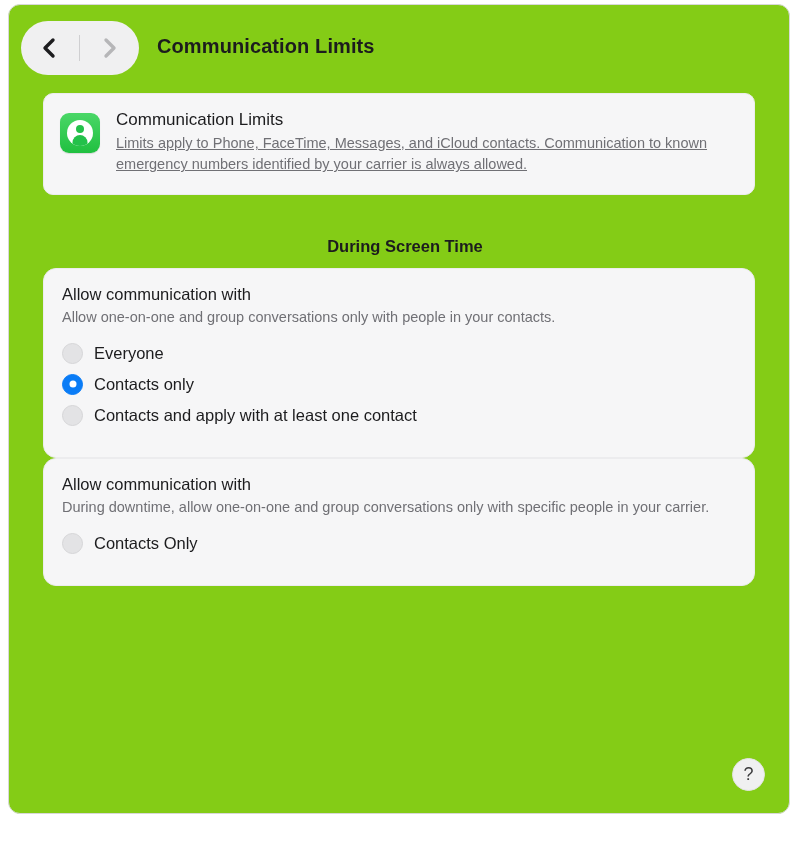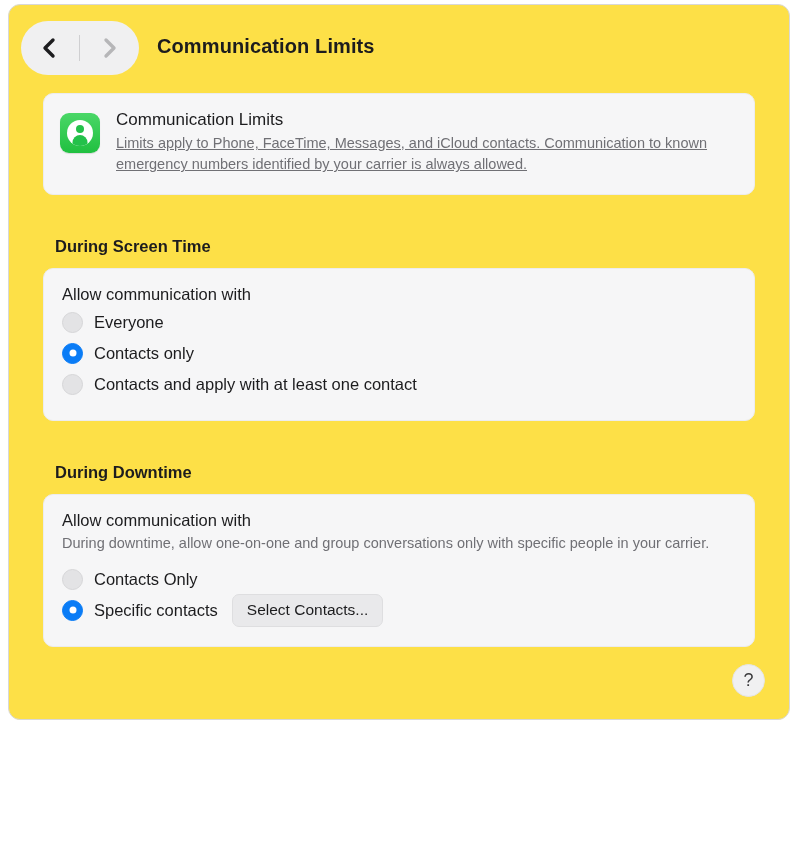--- a/index.html
+++ b/index.html
@@ -13,22 +13,22 @@
     font-family: "Liberation Sans", sans-serif;
     -webkit-font-smoothing: antialiased;
     overflow: hidden;
   }
 
   .window {
     position: absolute;
     left: 8px;
     top: 4px;
     width: 782px;
-    height: 716px;
-    background: #fde047;
+    height: 810px;
+    background: #84cc16;
     border-radius: 12px;
     border: 1px solid #d8d8d8;
     box-sizing: border-box;
     overflow: hidden;
   }
 
   
   .titlebar {
     position: relative;
     height: 80px;
@@ -160,24 +160,26 @@
     line-height: 1.47;
     max-width: 640px;
     text-decoration: underline;
   }
 
   .section-title {
     font-size: 16.5px;
     font-weight: bold;
     color: #1c1c1e;
     margin: 42px 0 12px 12px;
+    text-align: center;
   }
 
   .group-card {
-    padding: 16px 18px 20px 18px;
+    padding: 16px 18px 26px 18px;
+    border-radius: 13px;
   }
   .group-head {
     font-size: 16.5px;
     color: #1c1c1e;
     margin-bottom: 3px;
   }
   .group-sub {
     font-size: 14.5px;
     color: #707075;
     line-height: 1.45;
@@ -283,50 +285,45 @@
       </div>
       <div class="header-text">
         <div class="header-title">Communication Limits</div>
         <div class="header-desc">Limits apply to Phone, FaceTime, Messages, and iCloud contacts. Communication to known emergency numbers identified by your carrier is always allowed.</div>
       </div>
     </div>
 
     <div class="section-title">During Screen Time</div>
     <div class="card group-card">
       <div class="group-head">Allow communication with</div>
+      <div class="group-sub">Allow one-on-one and group conversations only with people in your contacts.</div>
 
       <div class="radio-row">
         <span class="radio"></span>
         <span class="radio-label">Everyone</span>
       </div>
 
       <div class="radio-row">
         <span class="radio on"></span>
         <span class="radio-label">Contacts only</span>
       </div>
 
       <div class="radio-row">
         <span class="radio"></span>
         <span class="radio-label">Contacts and apply with at least one contact</span>
       </div>
     </div>
 
-    <div class="section-title">During Downtime</div>
     <div class="card group-card">
       <div class="group-head">Allow communication with</div>
       <div class="group-sub">During downtime, allow one-on-one and group conversations only with specific people in your carrier.</div>
 
       <div class="radio-row">
         <span class="radio"></span>
         <span class="radio-label">Contacts Only</span>
       </div>
 
-      <div class="radio-row">
-        <span class="radio on"></span>
-        <span class="radio-label">Specific contacts</span>
-        <span class="btn">Select Contacts...</span>
-      </div>
     </div>
 
   </div>
 
   <div class="help-btn">?</div>
 </div>
 
 </body></html>

